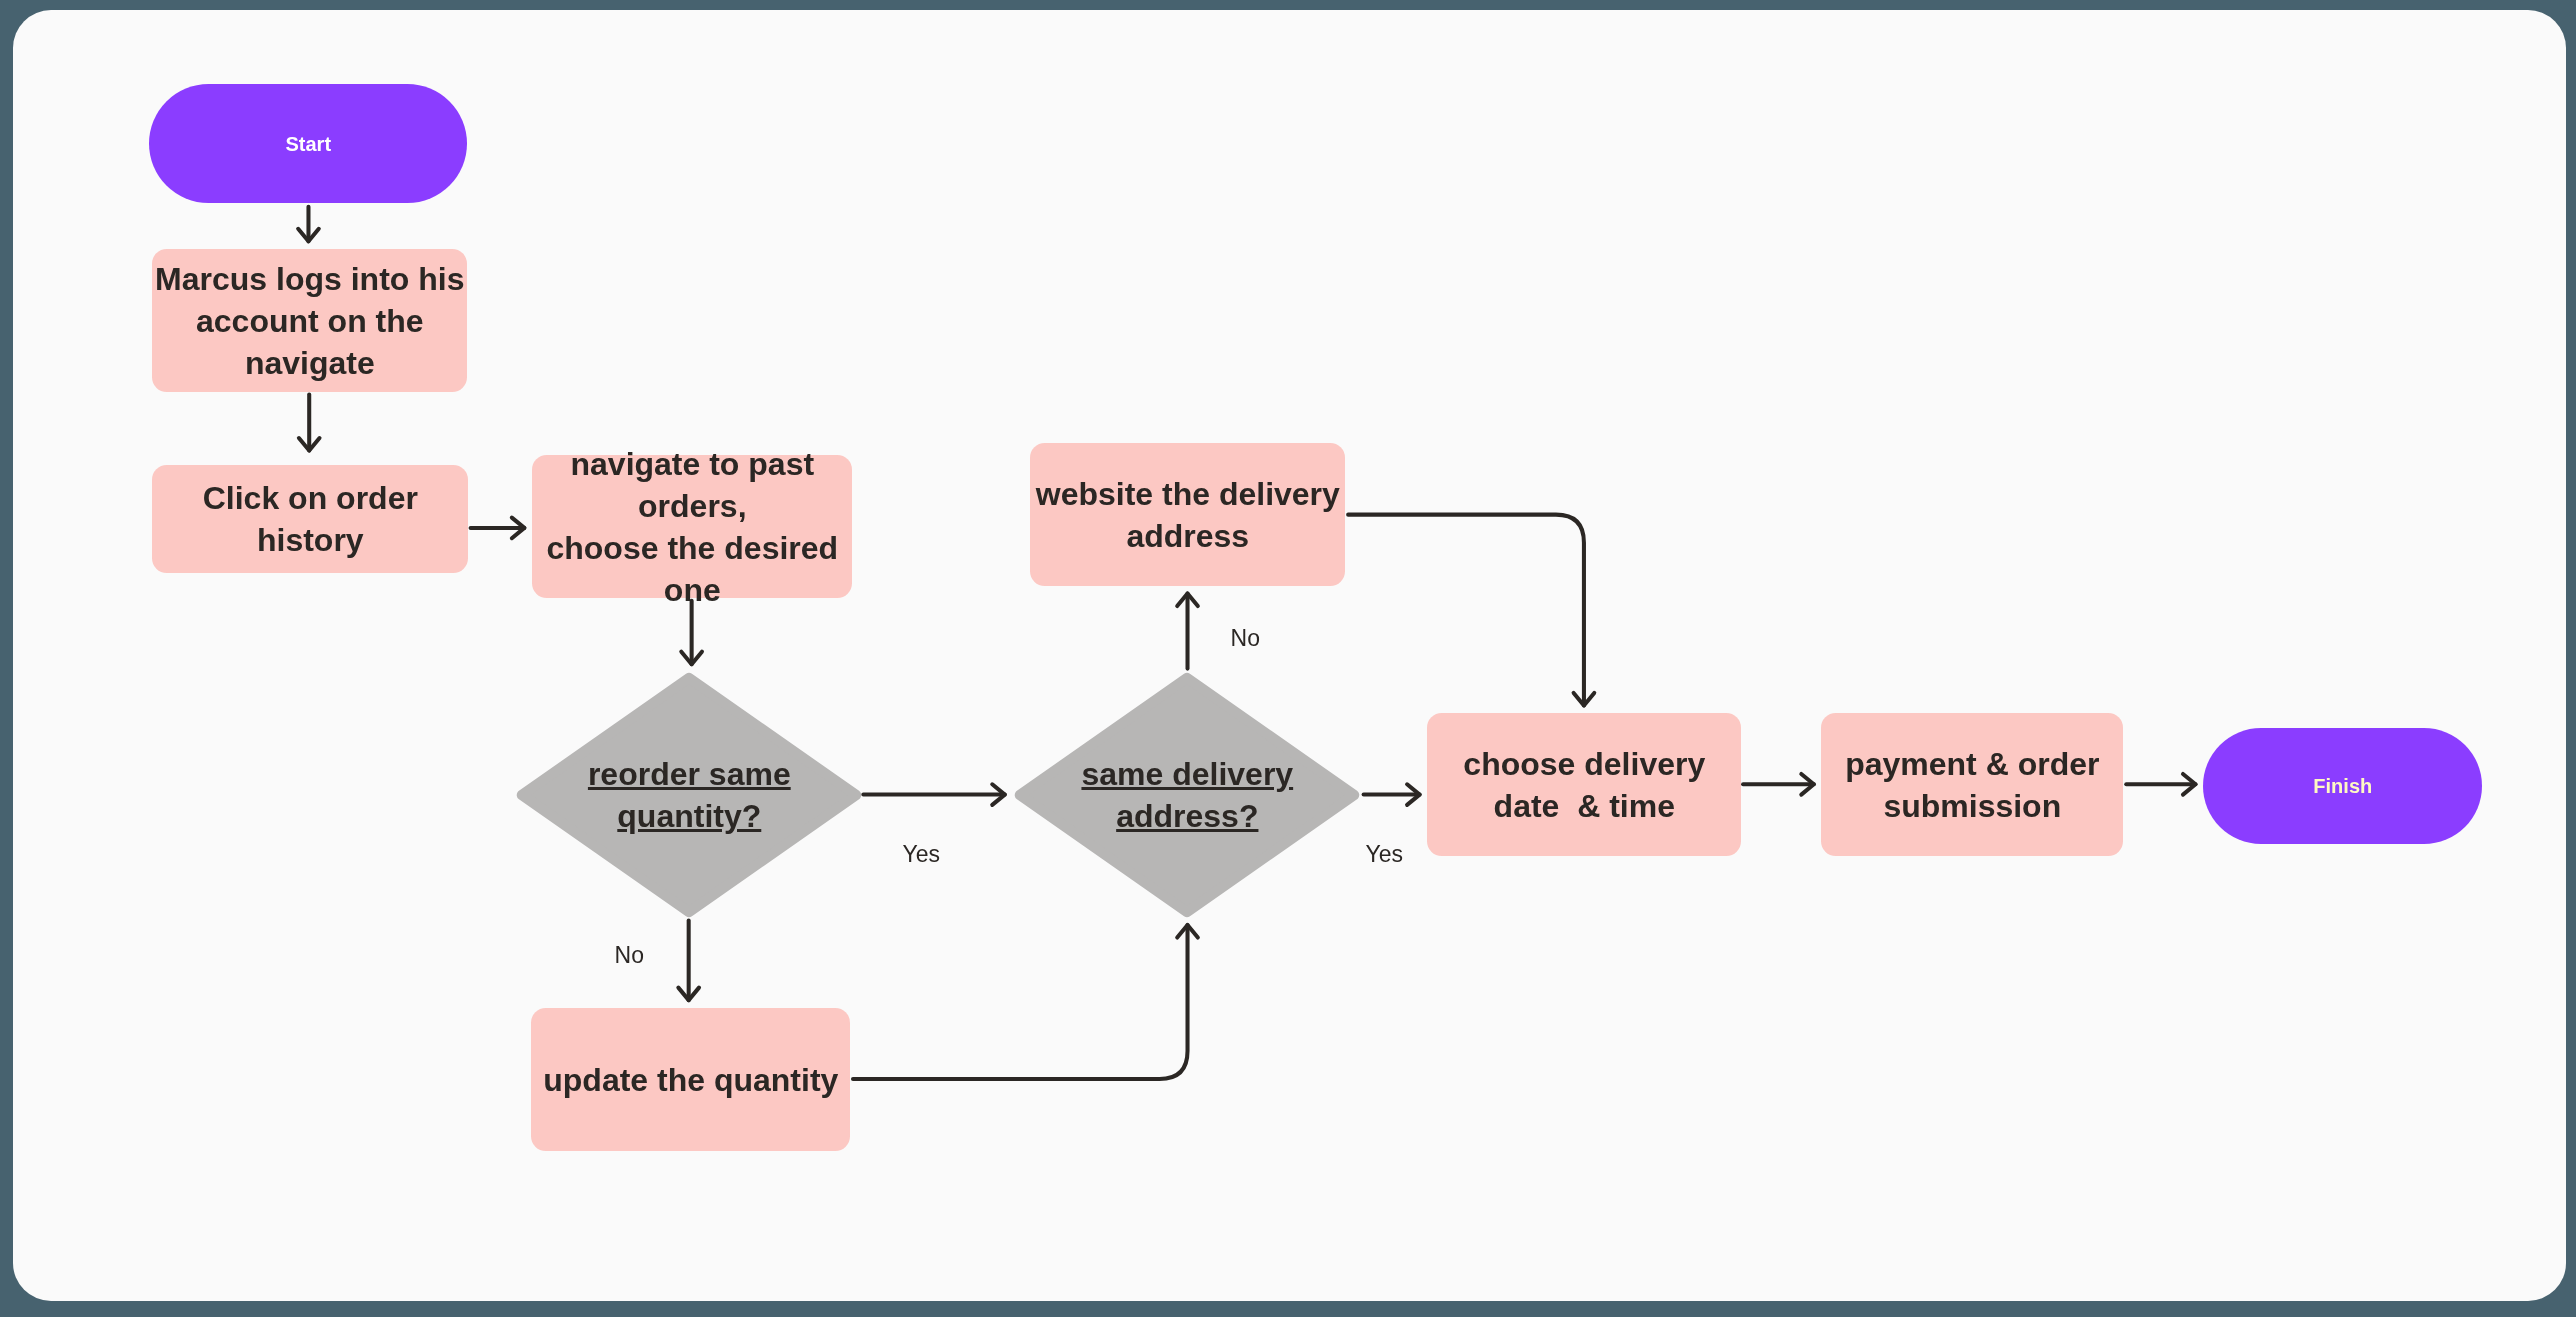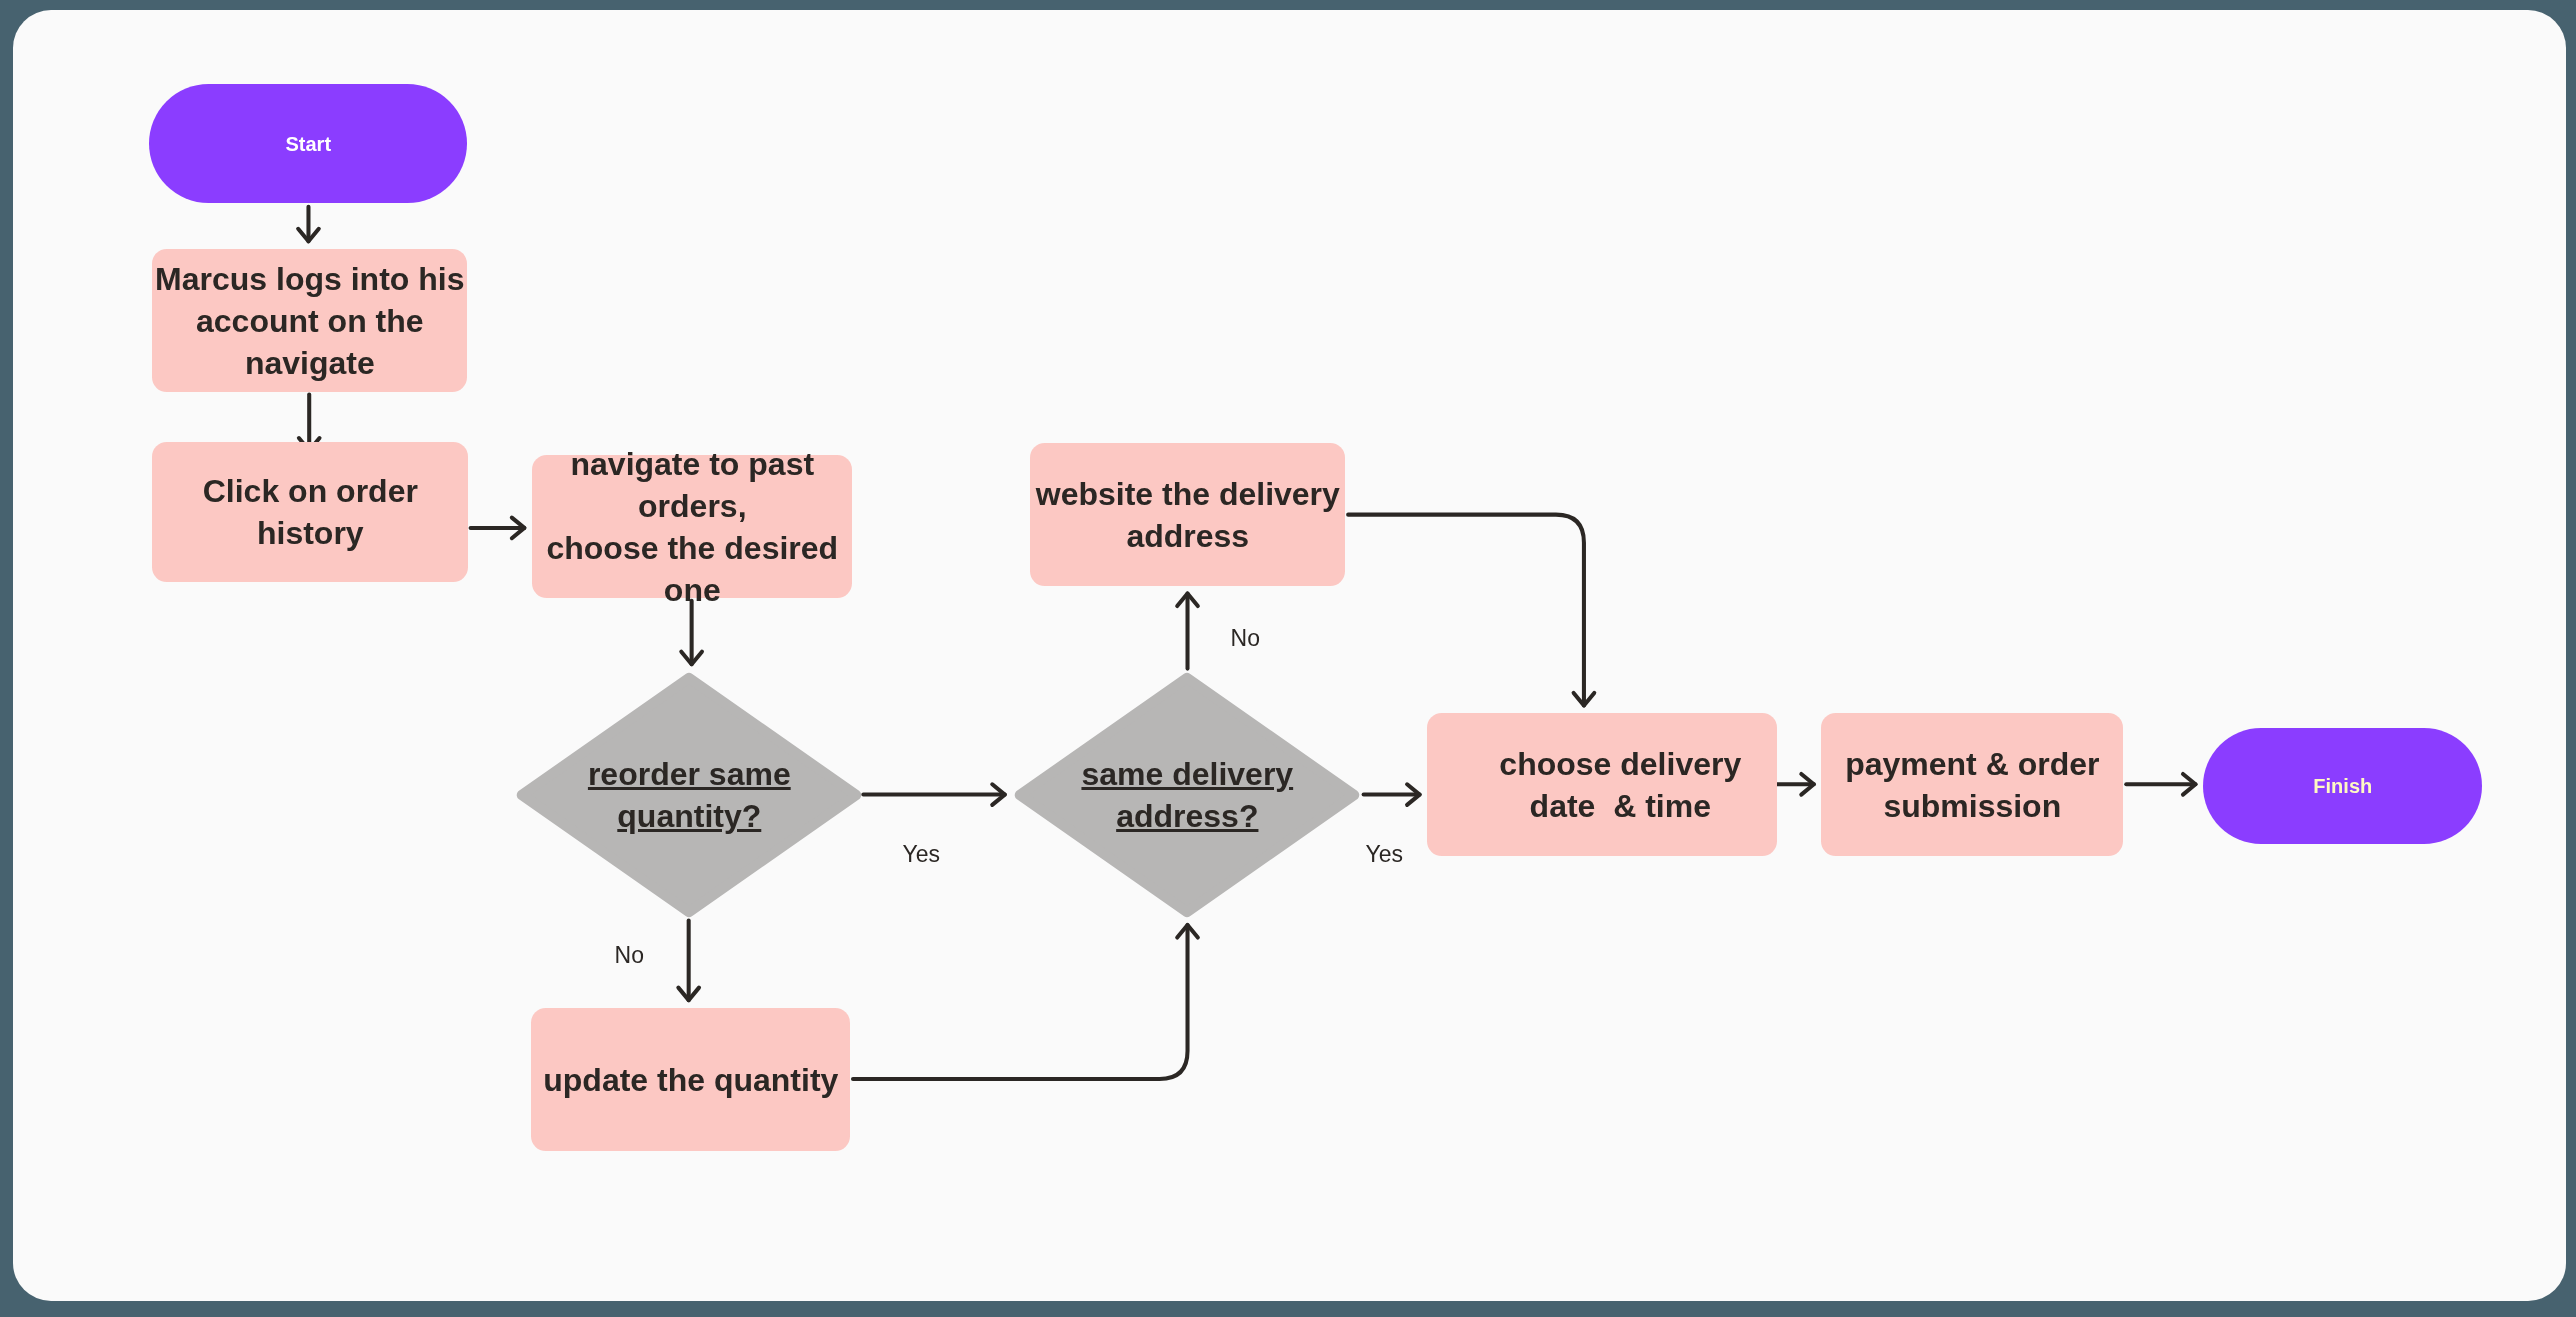--- a/index.html
+++ b/index.html
@@ -43,21 +43,21 @@
         </g>
     </svg>
     <div id="node-group">
         <div class="node terminal" style="left: 136px; top: 74px; width: 318px; height: 119px; background: rgb(139, 61, 255); color: rgb(255, 255, 255);">
           <div class="line">Start</div>
         </div>
         <div class="node process" style="left: 139px; top: 239px; width: 315px; height: 143px; background: rgb(252, 200, 195);">
           <div class="line">Marcus logs into his</div>
           <div class="line">account on the navigate</div>
         </div>
-        <div class="node process" style="left: 139px; top: 432px; width: 316px; height: 140px; background: rgb(252, 200, 195);">
+        <div class="node process" style="left: 139px; top: 455px; width: 316px; height: 108px; background: rgb(252, 200, 195);">
           <div class="line">Click on order history</div>
         </div>
         <div class="node process" style="left: 519px; top: 445px; width: 320px; height: 143px; background: rgb(252, 200, 195);">
           <div class="line">navigate to past orders,</div>
           <div class="line">choose the desired one</div>
         </div>
         <div class="node decision" style="left: 503px; top: 662px; width: 346px; height: 246px;">
           <svg width="346" height="246" viewBox="0 0 470 334">
             <polygon points="235,8 462,167 235,326 8,167" fill="#b7b6b5" stroke="#b7b6b5" stroke-width="14" stroke-linejoin="round"></polygon>
           </svg>
@@ -71,21 +71,21 @@
           <svg width="346" height="246" viewBox="0 0 470 334">
             <polygon points="235,8 462,167 235,326 8,167" fill="#b7b6b5" stroke="#b7b6b5" stroke-width="14" stroke-linejoin="round"></polygon>
           </svg>
           <div class="line">same delivery</div>
           <div class="line">address?</div>
         </div>
         <div class="node process" style="left: 1017px; top: 433px; width: 315px; height: 143px; background: rgb(252, 200, 195);">
           <div class="line">website the delivery</div>
           <div class="line">address</div>
         </div>
-        <div class="node process" style="left: 1414px; top: 703px; width: 314px; height: 143px; background: rgb(252, 200, 195); padding-left: 36px;">
+        <div class="node process" style="left: 1414px; top: 703px; width: 314px; height: 143px; background: rgb(252, 200, 195);">
           <div class="line">choose delivery</div>
           <div class="line">date  &amp; time</div>
         </div>
         <div class="node process" style="left: 1808px; top: 703px; width: 302px; height: 143px; background: rgb(252, 200, 195);">
           <div class="line">payment &amp; order</div>
           <div class="line">submission</div>
         </div>
         <div class="node terminal" style="left: 2190px; top: 718px; width: 279px; height: 116px; background: rgb(139, 61, 255); color: #fef9c3;">
           <div class="line">Finish</div>
         </div>

